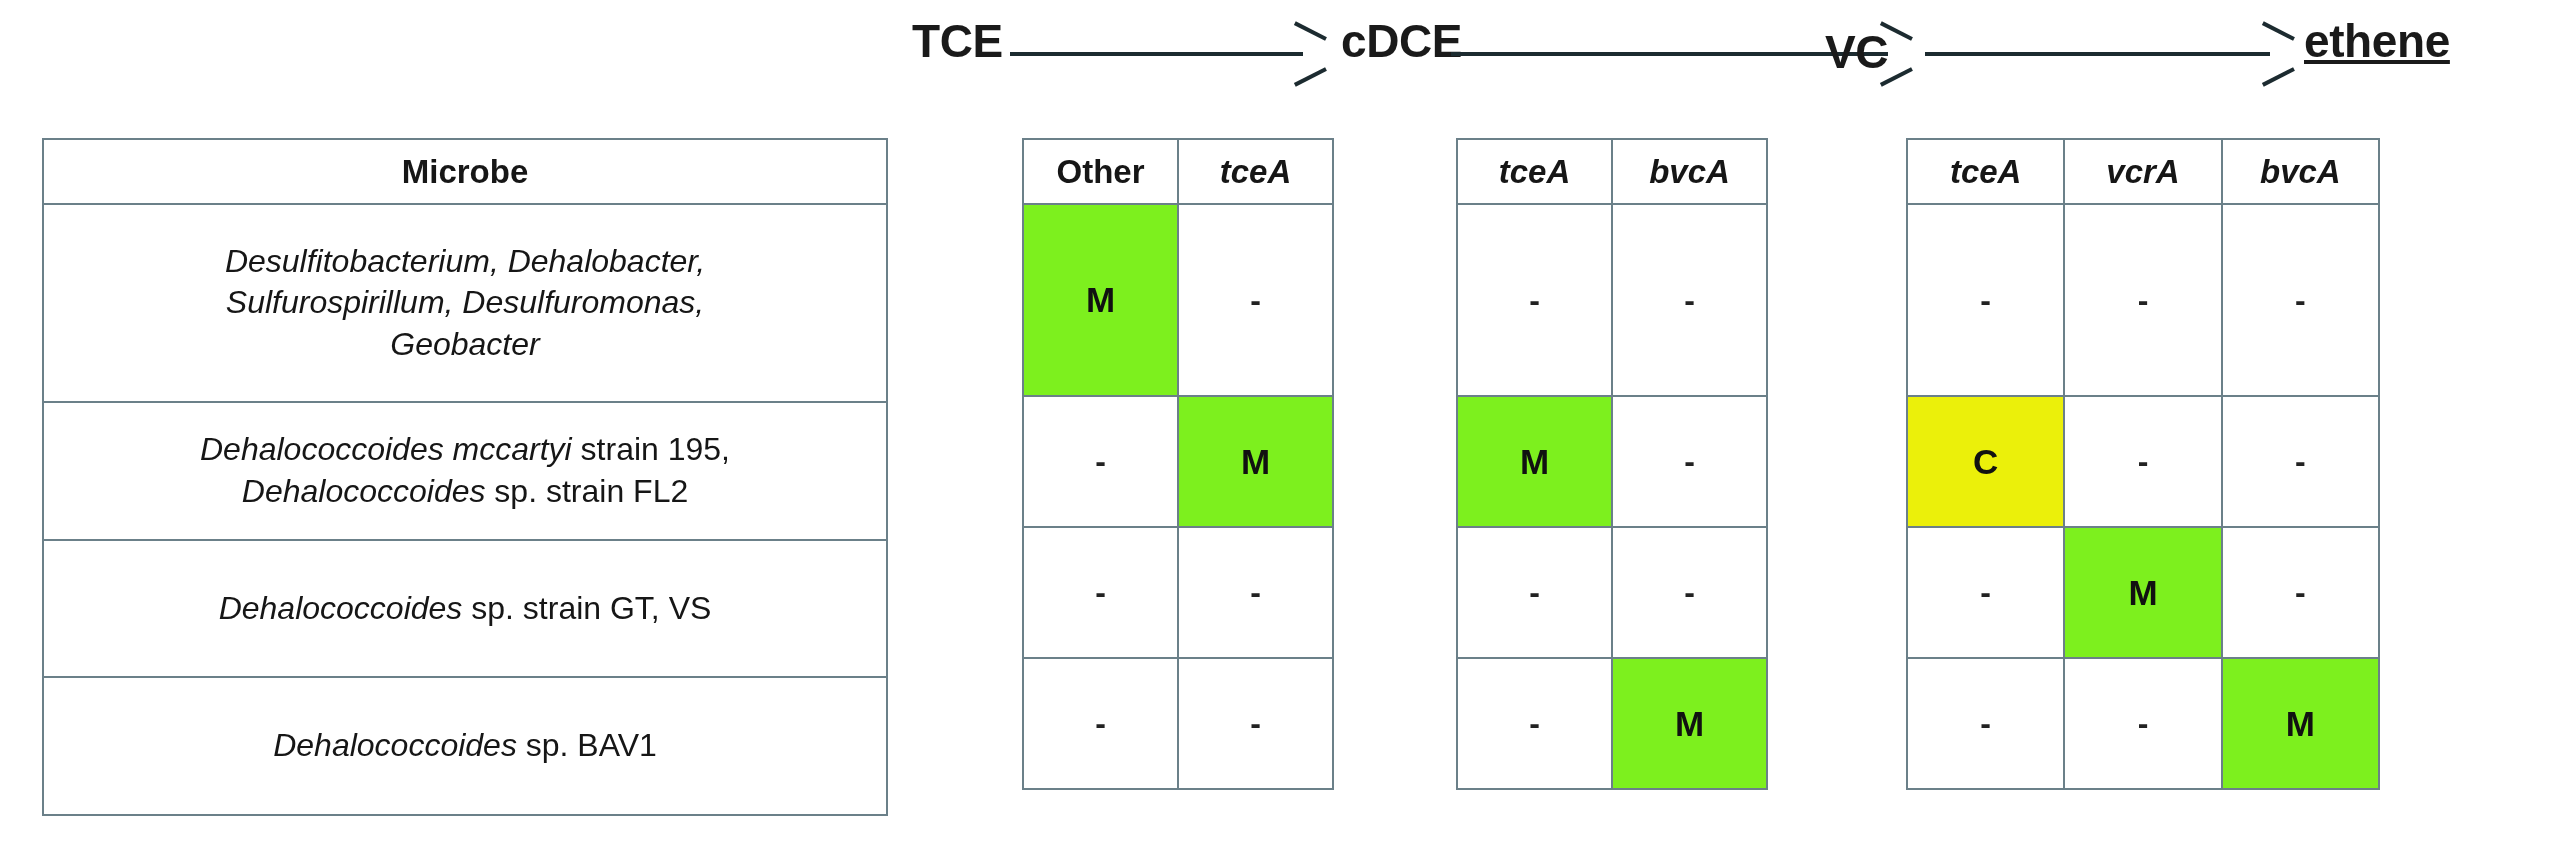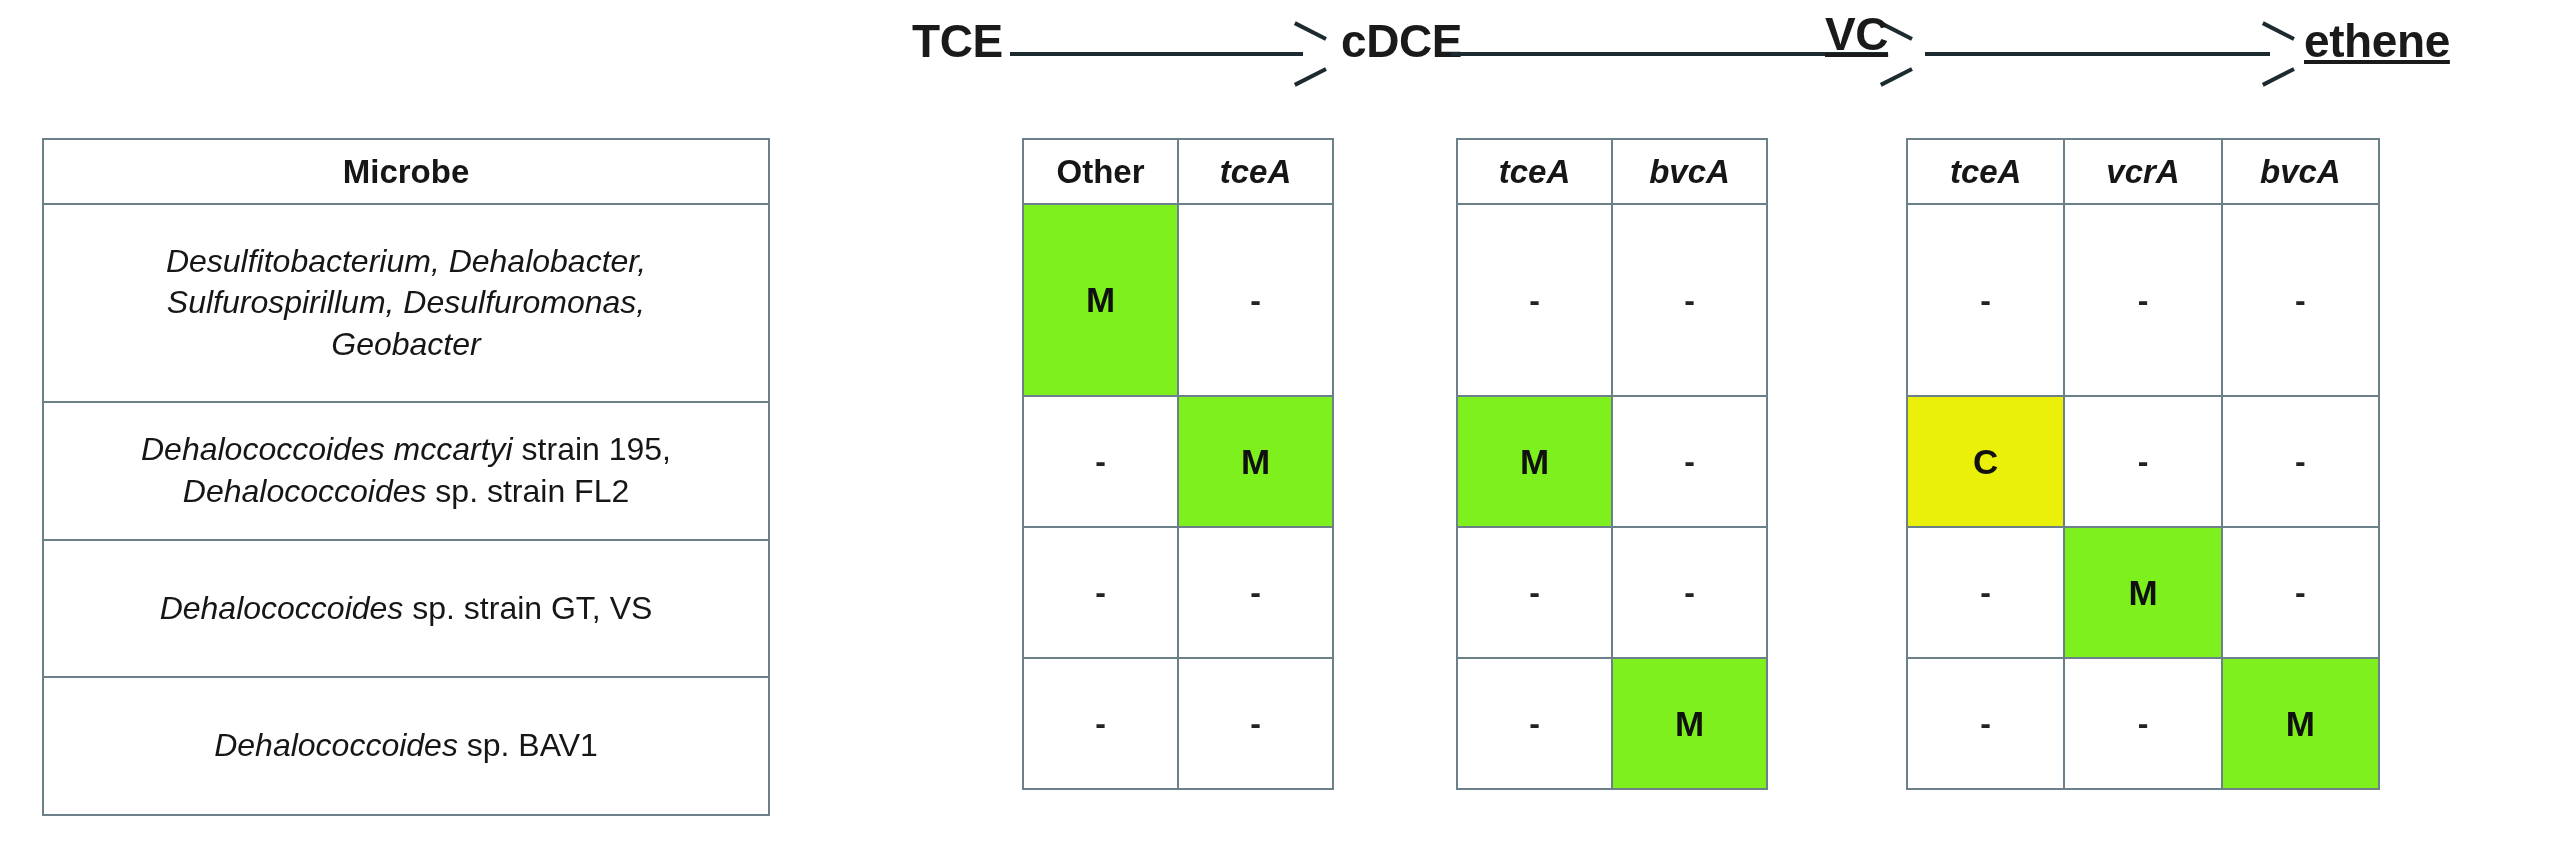--- a/index.html
+++ b/index.html
@@ -80,21 +80,21 @@
   .grid td, .grid th {
     border: 2.4px solid #6b8089;
     padding: 0;
     text-align: center;
     vertical-align: middle;
     background: #ffffff;
     font-weight: 400;
   }
 
   
-  #microbe-table { left: 42px; top: 138px; width: 728px; }
+  #microbe-table { left: 42px; top: 138px; width: 846px; }
   #microbe-table th.microbe-head {
     height: 63px;
     font-size: 33px;
     font-weight: 700;
     color: #161616;
   }
   #microbe-table td.microbe-cell {
     font-size: 32px;
     line-height: 1.30;
     padding: 3.2px 14.5px;
@@ -136,21 +136,21 @@
     <div class="pathway-label" style="left: 912px; top: 17.7px;">TCE</div>
     <div class="pathway-arrow" style="left: 1010px; top: 36px; width: 313px;">
       <div class="shaft" style="width: 293px;"></div>
       <div class="head" style="left: 281px;"></div>
     </div>
     <div class="pathway-label" style="left: 1341px; top: 17.7px;">cDCE</div>
     <div class="pathway-arrow" style="left: 1451px; top: 36px; width: 458px;">
       <div class="shaft" style="width: 437px;"></div>
       <div class="head" style="left: 426px;"></div>
     </div>
-    <div class="pathway-label" style="left: 1825px; top: 11px; text-decoration: underline;">VC</div>
+    <div class="pathway-label" style="left: 1825px; top: 29px;">VC</div>
     <div class="pathway-arrow" style="left: 1925px; top: 36px; width: 366px;">
       <div class="shaft" style="width: 345px;"></div>
       <div class="head" style="left: 334px;"></div>
     </div>
     <div class="pathway-label" style="left: 2304px; top: 17.7px; text-decoration: underline;">ethene</div>
   </div>
 
 <table class="grid" id="microbe-table">
   <thead>
     <tr>

